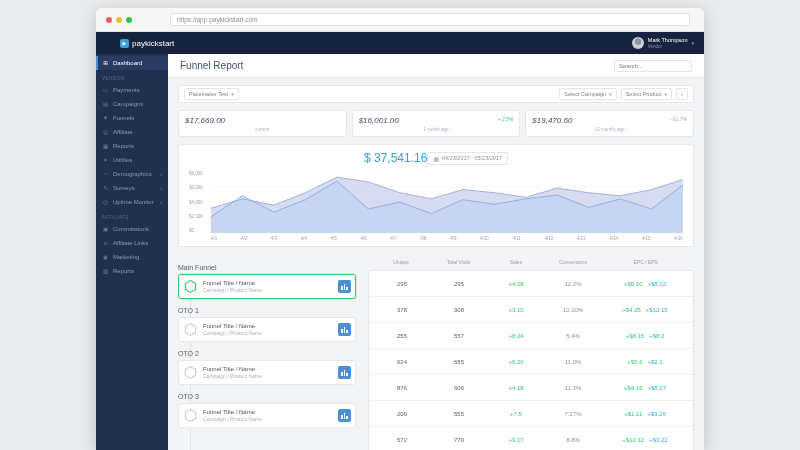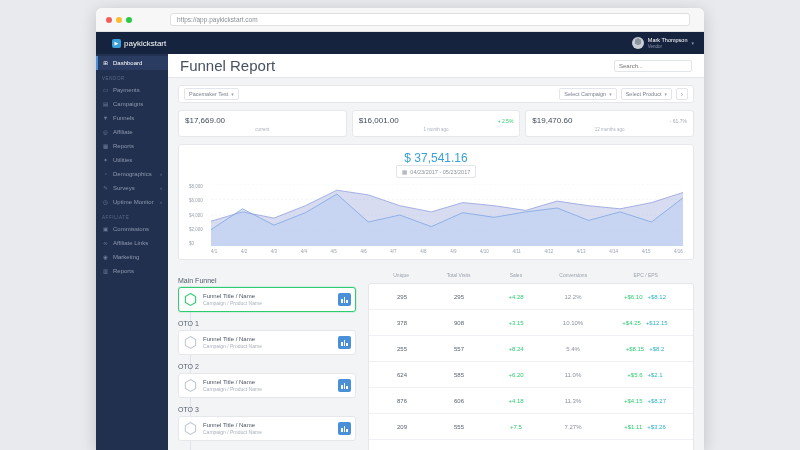--- a/index.html
+++ b/index.html
@@ -14,21 +14,21 @@
   .dots { display:flex; gap:4px; }
   .dot { width:6px; height:6px; border-radius:50%; display:inline-block; }
   .dot.red{background:#f35f58}.dot.yellow{background:#fdbc2c}.dot.green{background:#2aca44}
   .url-bar { flex:1; margin-left:38px; margin-right:4px; height:13px; background:#fff;
     border:1px solid #e0e0e2; border-radius:3px; font-size:6.5px; color:#8a8f98;
     display:flex; align-items:center; padding-left:6px; }
 
   .app { flex:1; display:flex; flex-direction:column; min-height:0; }
   .app-header { height:22px; background:#16233e; display:flex; align-items:center;
     justify-content:space-between; flex:0 0 auto; }
-  .logo { display:flex; align-items:center; gap:3px; padding-left:16px; color:#fff; font-size:8px; }
+  .logo { display:flex; align-items:center; gap:3px; padding-left:24px; color:#fff; font-size:8px; }
   .logo-mark { width:9px; height:9px; background:#3aa0d8; border-radius:2px; color:#fff;
     font-size:5px; display:inline-flex; align-items:center; justify-content:center; }
   .user-chip { display:flex; align-items:center; gap:4px; padding-right:10px; cursor:pointer; }
   .avatar { width:12px; height:12px; border-radius:50%;
     background:radial-gradient(circle at 50% 38%, #8d959f 33%, #c9ced6 36%); }
   .user-meta { display:flex; flex-direction:column; line-height:1.15; }
   .user-name { color:#fff; font-size:5.5px; }
   .user-role { color:#8b97ad; font-size:4.5px; }
   .user-caret { color:#8b97ad; font-size:5px; }
 
@@ -40,48 +40,48 @@
   .si-icon { font-size:5.5px; width:7px; text-align:center; color:#6f7d98; flex:0 0 auto; }
   .side-item.active .si-icon { color:#fff; }
   .si-label { flex:1; overflow:hidden; }
   .si-chev { font-size:6px; color:#6f7d98; }
   .side-section { font-size:4.5px; text-transform:uppercase; letter-spacing:.6px;
     color:#5c6a87; padding:6px 6px 2px; }
 
   .main { flex:1; background:#f3f4f6; display:flex; flex-direction:column; min-width:0; }
   .page-header { height:24px; background:#fff; border-bottom:1px solid #e5e7ea;
     display:flex; align-items:center; justify-content:space-between; padding:0 12px; flex:0 0 auto; }
-  .page-title { font-size:15px; color:#475260; }
+  .page-title { font-size:10px; color:#475260; }
   .search-input { width:78px; height:12px; border:1px solid #e2e5e9; border-radius:2px;
     font-size:6px; padding:0 4px; color:#666; outline:none; font-family:inherit; }
 
   .filter-bar { margin:7px 10px 0; background:#fff; border:1px solid #e5e7ea; border-radius:3px;
     height:18px; display:flex; align-items:center; justify-content:space-between;
     padding:0 5px; flex:0 0 auto; }
   .select { display:flex; align-items:center; gap:3px; border:1px solid #e2e5e9; border-radius:2px;
     height:12px; padding:0 4px; font-size:5.5px; color:#7a828d; background:#fff; cursor:pointer; }
   .caret { font-size:5px; color:#9aa3ad; }
   .filter-right { display:flex; gap:4px; align-items:center; }
   .nav-btn { width:12px; height:12px; border:1px solid #e2e5e9; border-radius:2px; background:#fff;
     color:#9aa3ad; font-size:7px; line-height:1; display:flex; align-items:center;
     justify-content:center; cursor:pointer; }
 
   .stats-row { display:flex; gap:5px; margin:7px 10px 0; flex:0 0 auto; }
   .stat-card { flex:1; background:#fff; border:1px solid #e5e7ea; border-radius:3px;
     padding:5px 6px 4px; }
-  .stat-top { display:flex; justify-content:space-between; align-items:center; }
+  .stat-top { display:flex; justify-content:space-between; align-items:flex-start;font-style:italic; }
   .stat-value { font-size:8px; color:#414c5b; }
   .stat-change { font-size:5px; }
   .stat-change.up { color:#2ecc71; }
   .stat-change.down { color:#a3abb5; }
   .stat-sub { font-size:4.5px; color:#aab2bc; margin-top:2px; text-align:center; }
 
   .chart-card { margin:7px 10px 0; background:#fff; border:1px solid #e5e7ea; border-radius:3px;
     padding:6px 10px 5px; flex:0 0 auto; }
-  .chart-head { display:flex; justify-content:center; align-items:center;flex-direction:column; }
+  .chart-head { display:flex; justify-content:center; align-items:center; }
   .chart-total { font-size:12px; color:#38a1d8; }
   .date-range { display:flex; align-items:center; gap:3px; border:1px solid #e2e5e9;
     border-radius:2px; padding:2px 5px; font-size:5.5px; color:#8a929c; cursor:pointer; }
   .cal-icon { font-size:6px; color:#9aa3ad; }
   .chart-body { display:flex; margin-top:6px; height:62px; }
   .y-axis { width:22px; display:flex; flex-direction:column; justify-content:space-between;
     font-size:4.5px; color:#9aa3ad; padding-right:3px; }
   .chart-svg { flex:1; height:100%; }
   .x-axis { display:flex; justify-content:space-between; margin:3px 0 0 22px;
     font-size:4.5px; color:#9aa3ad; }

